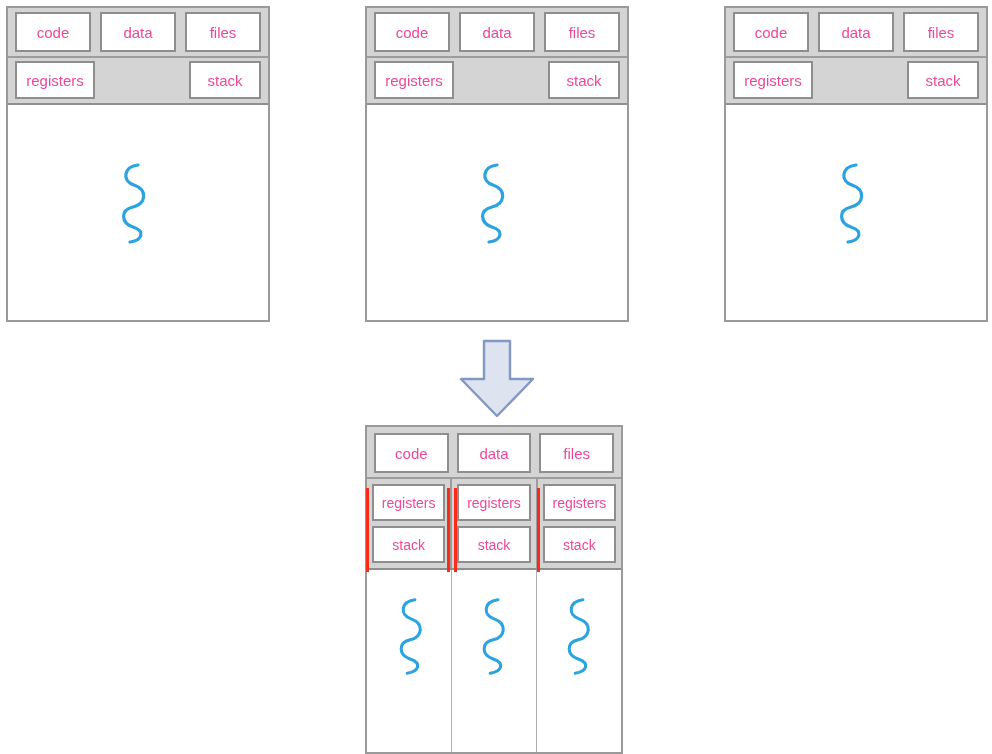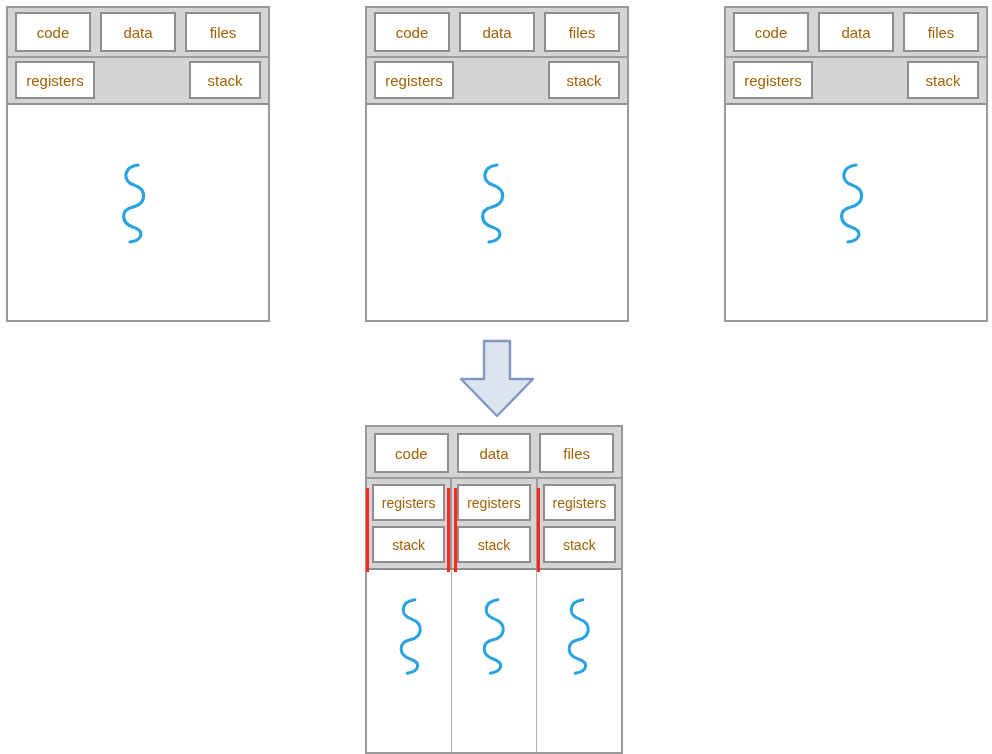--- a/index.html
+++ b/index.html
@@ -33,21 +33,21 @@
   }
   .hrow.top { border-bottom: 2px solid #9d9d9d; }
 
   .cell {
     box-sizing: border-box;
     background: #ffffff;
     border: 2px solid #8e8e8e;
     display: flex;
     align-items: center;
     justify-content: center;
-    color: #a16207;
+    color: #ec4899;
     font-size: 15px;
     line-height: 1;
     white-space: nowrap;
   }
 
   .panel-body {
     position: relative;
     box-sizing: border-box;
     background: #ffffff;
     overflow: hidden;

